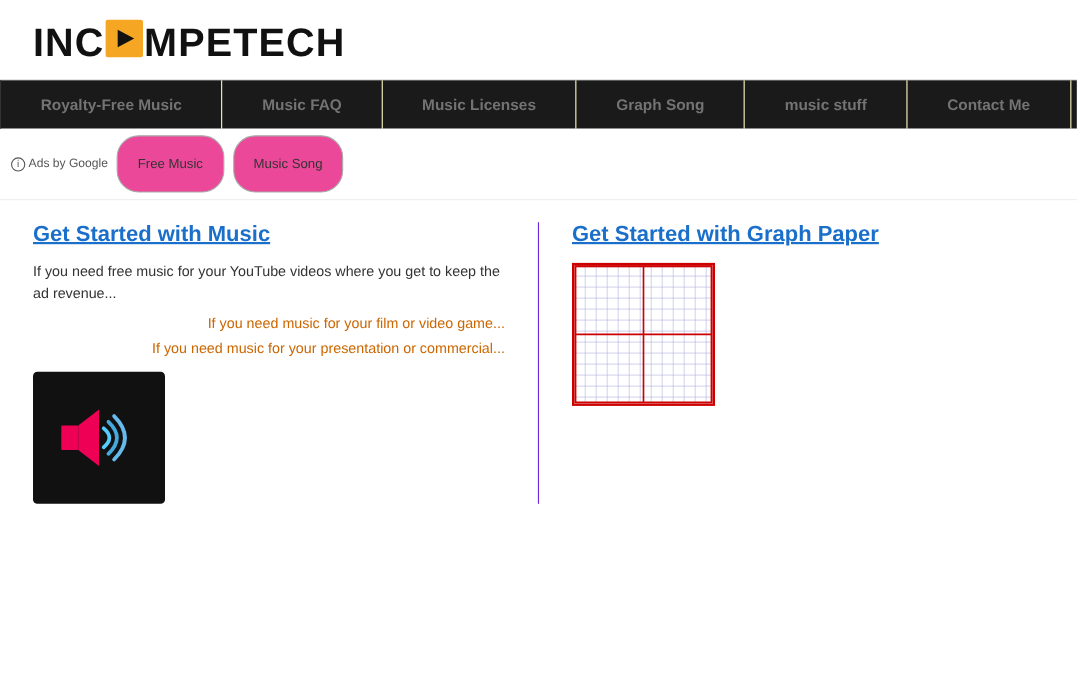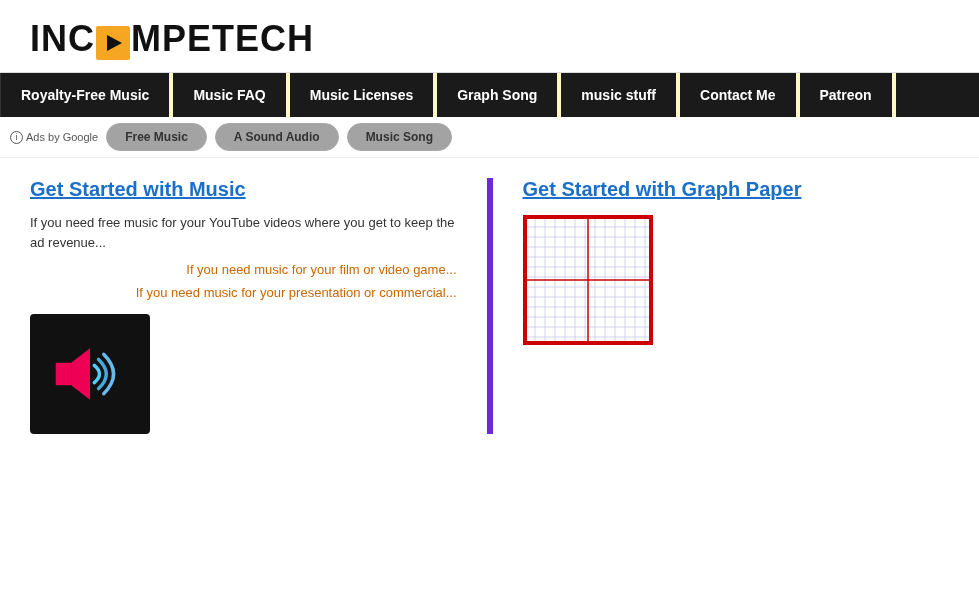--- a/index.html
+++ b/index.html
@@ -5,21 +5,21 @@
     * { margin: 0; padding: 0; box-sizing: border-box; }
     body { font-family: Arial, sans-serif; background: #fff; font-size: 14px; }
 
     
     #header {
       padding: 18px 30px 12px 30px;
       background: #fff;
     }
     #logo {
       display: flex;
-      align-items: flex-end;
+      align-items: flex-start;
       gap: 0;
     }
     .logo-text {
       font-size: 36px;
       font-weight: 900;
       color: #111;
       letter-spacing: 1px;
       font-family: Arial Black, Arial, sans-serif;
     }
     .logo-play {
@@ -48,28 +48,28 @@
       margin: 0 0 0 0;
     }
 
     
     nav {
       background: #1a1a1a;
       display: flex;
       align-items: stretch;
     }
     nav a {
-      color: #ffffff;
+      color: #737373;
       text-decoration: none;
-      padding: 14px 20px;
+      padding: 14px 36px;
       font-size: 14px;
       font-weight: bold;
       white-space: nowrap;
       display: block;
-      border-right: 4px solid #fef9c3;
+      border-right: 1px solid #fef9c3;
     }
     nav a:first-child { border-left: 1px solid #333; }
 
     
     .ads-bar {
       display: flex;
       align-items: center;
       padding: 6px 10px;
       gap: 8px;
       background: #fff;
@@ -90,37 +90,36 @@
       border-radius: 50%;
       display: inline-flex;
       align-items: center;
       justify-content: center;
       font-size: 9px;
       color: #555;
     }
     .ad-pill {
       border: 1px solid #aaa;
       border-radius: 20px;
-      padding: 6px 18px;
+      padding: 18px 18px;
       font-size: 12px;
       color: #333;
-      background: #a3a3a3;
-      font-weight: bold;
+      background: #ec4899;
     }
 
     
     .main-content {
       display: flex;
       padding: 20px 30px;
       gap: 0;
     }
     .col-left {
       flex: 1;
       padding-right: 30px;
-      border-right: 6px solid #6d28d9;
+      border-right: 1px solid #6d28d9;
     }
     .col-right {
       flex: 1;
       padding-left: 30px;
     }
 
     .section-link {
       color: #1a6fca;
       font-size: 20px;
       font-weight: bold;
@@ -194,21 +193,20 @@
   <a href="#">Contact Me</a>
   <a href="#">Patreon</a>
 </nav>
 
 <div class="ads-bar">
   <div class="ads-label">
     <span class="info-icon">i</span>
     <span>Ads by Google</span>
   </div>
   <span class="ad-pill">Free Music</span>
-  <span class="ad-pill">A Sound Audio</span>
   <span class="ad-pill">Music Song</span>
 </div>
 
 <div class="main-content">
 
   <div class="col-left">
     <a class="section-link">Get Started with Music</a>
     <p class="section-desc">If you need free music for your YouTube videos where you get to keep the ad revenue...</p>
     <a class="section-link-inline">If you need music for your film or video game...</a>
     <a class="section-link-inline">If you need music for your presentation or commercial...</a>

